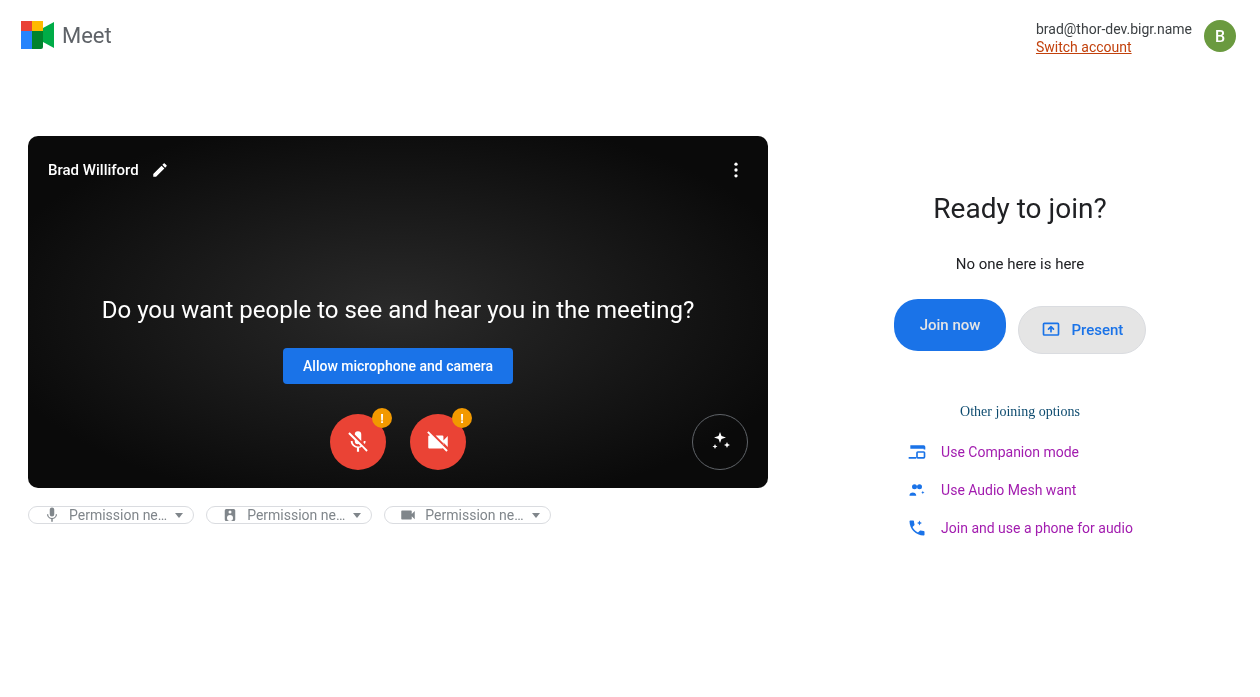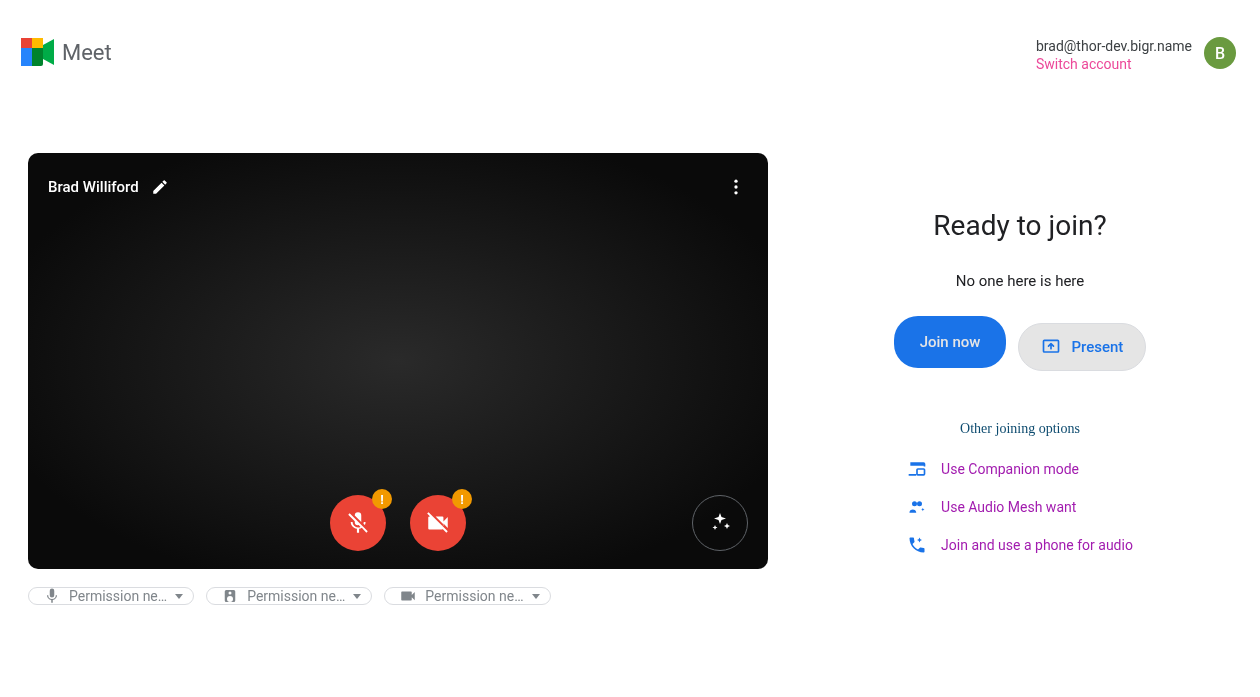--- a/index.html
+++ b/index.html
@@ -8,21 +8,21 @@
     background: #fff;
     width: 1260px;
     height: 697px;
     overflow: hidden;
     color: #202124;
   }
   .header {
     display: flex;
     justify-content: space-between;
     align-items: flex-start;
-    padding: 37px 24px 0 20px;
+    padding: 20px 24px 0 20px;
   }
   .brand {
     display: flex;
     align-items: center;
     gap: 6px;
   }
   .brand-text {
     font-size: 22px;
     color: #5f6368;
     font-weight: 400;
@@ -35,37 +35,37 @@
   .account {
     display: flex;
     align-items: flex-start;
     gap: 12px;
   }
   .account-text {
     font-size: 14px;
     color: #3c4043;
     line-height: 1.3;
   }
-  .switch-link { color: #ec4899; cursor: pointer; }
+  .switch-link { color: #c2410c; cursor: pointer; text-decoration: underline; }
   .avatar {
     width: 32px; height: 32px; border-radius: 50%;
     background: #6a9a3f;
     color: #fff;
     display: flex; align-items: center; justify-content: center;
     font-size: 16px; font-weight: 500;
   }
   .main {
     display: flex;
     padding: 0 28px;
     margin-top: 80px;
     gap: 40px;
   }
   .preview-col { flex: 0 0 740px; }
   .preview {
-    width: 740px; height: 416px;
+    width: 740px; height: 352px;
     background: radial-gradient(ellipse at center, #2a2a2a 0%, #0a0a0a 80%);
     border-radius: 10px;
     position: relative;
     color: #fff;
     overflow: hidden;
   }
   .preview-top {
     position: absolute; top: 22px; left: 20px; right: 20px;
     display: flex; justify-content: space-between; align-items: center;
   }
@@ -193,20 +193,24 @@
               </svg>
           </span>
         </div>
         <div class="more-dots">
           <svg viewBox="0 0 24 24" width="20" height="20" fill="#fff">
               <circle cx="12" cy="5" r="2"></circle>
               <circle cx="12" cy="12" r="2"></circle>
               <circle cx="12" cy="19" r="2"></circle>
             </svg>
         </div>
+      </div>
+      <div class="preview-center">
+        <div class="prompt-text">Do you want people to see and hear you in the meeting?</div>
+        <button class="allow-btn">Allow microphone and camera</button>
       </div>
       <div class="preview-controls">
         <div class="ctl-btn">
           <svg viewBox="0 0 24 24" width="26" height="26" fill="#fff">
               <path d="M19 11h-1.7c0 .58-.1 1.13-.27 1.65l1.27 1.27c.44-.88.7-1.87.7-2.92zM15 11.16V5a3 3 0 0 0-6 0v.18l6 5.98zM4.27 3L3 4.27l6 6V11a3 3 0 0 0 3 3c.22 0 .44-.3.65-.08l1.66 1.66c-.71.33-1.5.52-2.31.52A5 5 0 0 1 7 11H5.3c0 3.18 2.46 5.82 5.7 6.27V21h2v-3.73a6.9 6.9 0 0 0 2.54-.9L19.73 21 21 19.73 4.27 3z"></path>
             </svg>
           <div class="warn-dot">!</div>
         </div>
         <div class="ctl-btn">
           <svg viewBox="0 0 24 24" width="26" height="26" fill="#fff">

